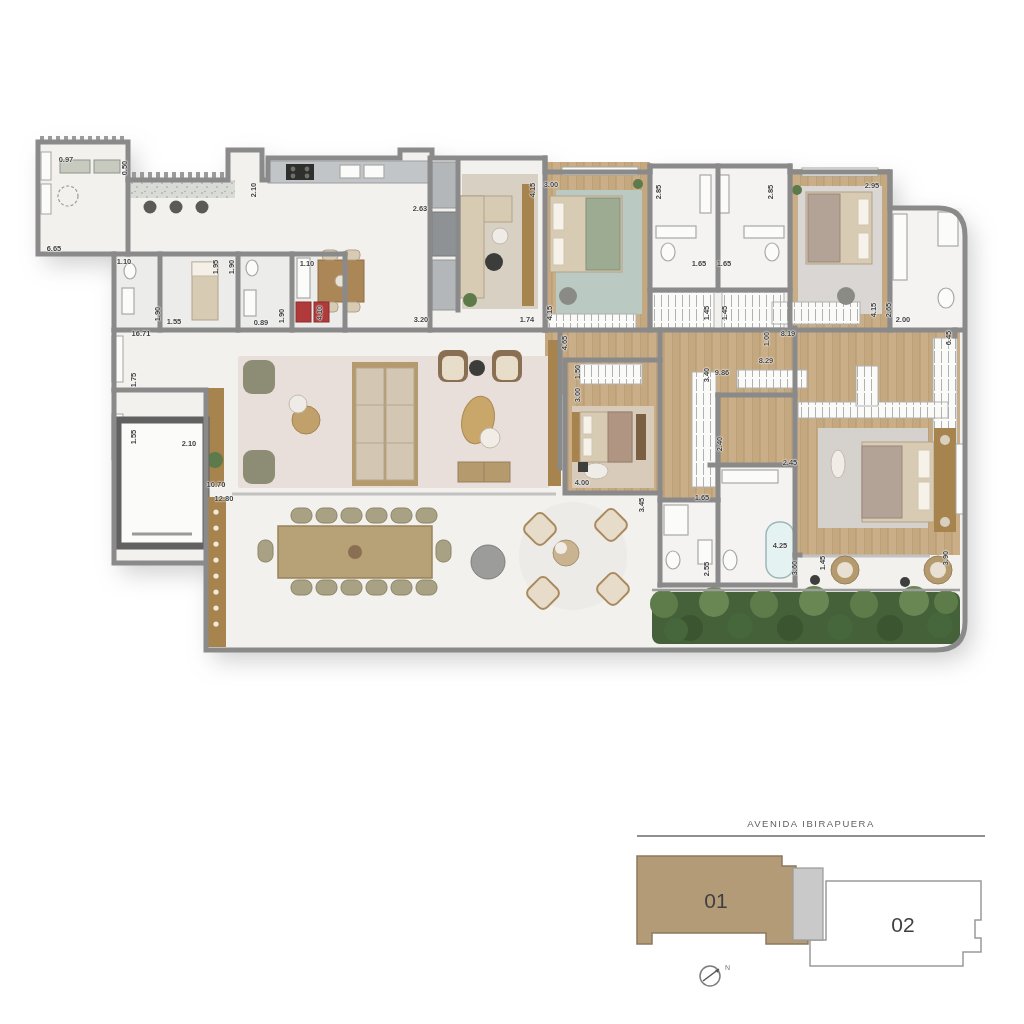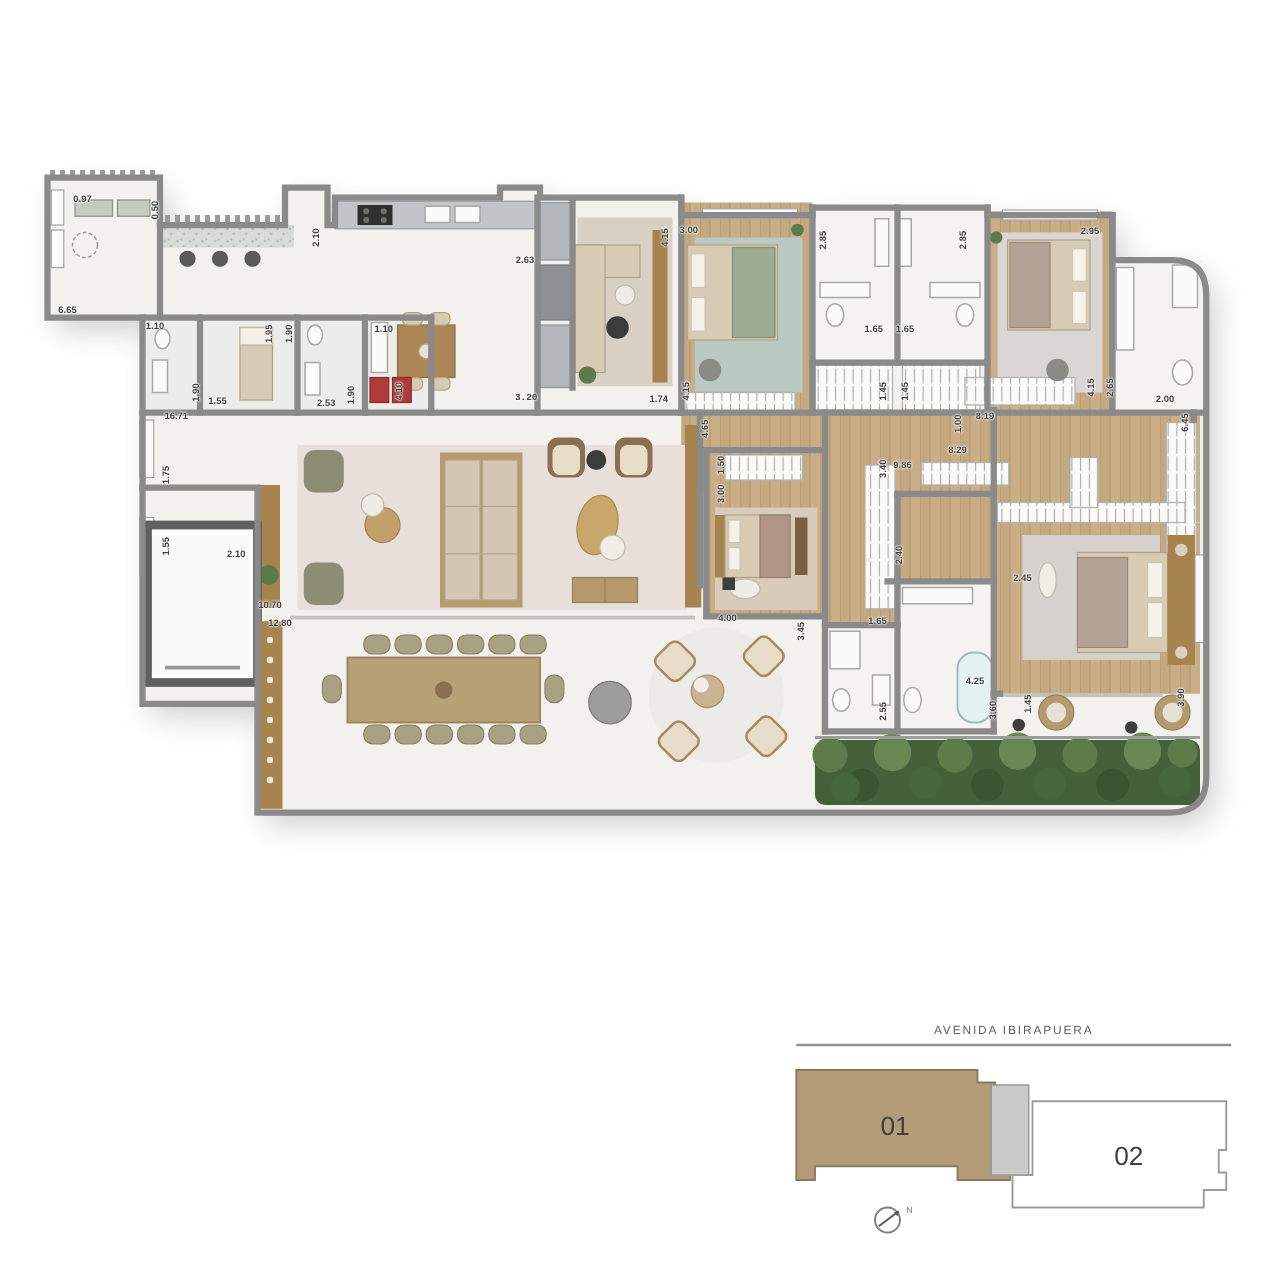--- a/index.html
+++ b/index.html
@@ -372,55 +372,55 @@
       <span class="dim" style="left: 66px; top: 159px; transform: translate(-50%, -50%);">0.97</span>
       <span class="dim" style="left: 124px; top: 168px; transform: translate(-50%, -50%) rotate(-90deg);">0.50</span>
       <span class="dim" style="left: 54px; top: 248px; transform: translate(-50%, -50%);">6.65</span>
       <span class="dim" style="left: 253px; top: 190px; transform: translate(-50%, -50%) rotate(-90deg);">2.10</span>
       <span class="dim" style="left: 420px; top: 208px; transform: translate(-50%, -50%);">2.63</span>
       <span class="dim" style="left: 124px; top: 261px; transform: translate(-50%, -50%);">1.10</span>
       <span class="dim" style="left: 157px; top: 314px; transform: translate(-50%, -50%) rotate(-90deg);">1.90</span>
       <span class="dim" style="left: 215px; top: 267px; transform: translate(-50%, -50%) rotate(-90deg);">1.95</span>
       <span class="dim" style="left: 174px; top: 321px; transform: translate(-50%, -50%);">1.55</span>
       <span class="dim" style="left: 231px; top: 267px; transform: translate(-50%, -50%) rotate(-90deg);">1.90</span>
-      <span class="dim" style="left: 261px; top: 322px; transform: translate(-50%, -50%);">2.53</span>
+      <span class="dim" style="left: 261px; top: 322px; transform: translate(-50%, -50%);">0.89</span>
       <span class="dim" style="left: 281px; top: 316px; transform: translate(-50%, -50%) rotate(-90deg);">1.90</span>
       <span class="dim" style="left: 307px; top: 263px; transform: translate(-50%, -50%);">1.10</span>
       <span class="dim" style="left: 319px; top: 313px; transform: translate(-50%, -50%) rotate(-90deg);">4.10</span>
       <span class="dim" style="left: 141px; top: 333px; transform: translate(-50%, -50%);">16.71</span>
-      <span class="dim" style="left: 421px; top: 319px; transform: translate(-50%, -50%); font-family: Liberation Mono, monospace;">3.20</span>
+      <span class="dim" style="left: 421px; top: 319px; transform: translate(-50%, -50%);">3.20</span>
       <span class="dim" style="left: 527px; top: 319px; transform: translate(-50%, -50%);">1.74</span>
       <span class="dim" style="left: 532px; top: 190px; transform: translate(-50%, -50%) rotate(-90deg);">4.15</span>
       <span class="dim" style="left: 551px; top: 184px; transform: translate(-50%, -50%);">3.00</span>
       <span class="dim" style="left: 549px; top: 313px; transform: translate(-50%, -50%) rotate(-90deg);">4.15</span>
       <span class="dim" style="left: 564px; top: 343px; transform: translate(-50%, -50%) rotate(-90deg);">4.65</span>
       <span class="dim" style="left: 658px; top: 192px; transform: translate(-50%, -50%) rotate(-90deg);">2.85</span>
       <span class="dim" style="left: 699px; top: 263px; transform: translate(-50%, -50%);">1.65</span>
       <span class="dim" style="left: 706px; top: 313px; transform: translate(-50%, -50%) rotate(-90deg);">1.45</span>
       <span class="dim" style="left: 724px; top: 263px; transform: translate(-50%, -50%);">1.65</span>
       <span class="dim" style="left: 724px; top: 313px; transform: translate(-50%, -50%) rotate(-90deg);">1.45</span>
       <span class="dim" style="left: 770px; top: 192px; transform: translate(-50%, -50%) rotate(-90deg);">2.85</span>
       <span class="dim" style="left: 872px; top: 185px; transform: translate(-50%, -50%);">2.95</span>
       <span class="dim" style="left: 873px; top: 310px; transform: translate(-50%, -50%) rotate(-90deg);">4.15</span>
       <span class="dim" style="left: 888px; top: 310px; transform: translate(-50%, -50%) rotate(-90deg);">2.65</span>
-      <span class="dim" style="left: 932px; top: 319px; transform: translate(-50%, -50%);">2.00</span>
+      <span class="dim" style="left: 903px; top: 319px; transform: translate(-50%, -50%);">2.00</span>
       <span class="dim" style="left: 948px; top: 338px; transform: translate(-50%, -50%) rotate(-90deg);">6.45</span>
       <span class="dim" style="left: 766px; top: 339px; transform: translate(-50%, -50%) rotate(-90deg);">1.00</span>
       <span class="dim" style="left: 788px; top: 333px; transform: translate(-50%, -50%);">8.19</span>
       <span class="dim" style="left: 766px; top: 360px; transform: translate(-50%, -50%);">8.29</span>
       <span class="dim" style="left: 722px; top: 372px; transform: translate(-50%, -50%);">9.86</span>
       <span class="dim" style="left: 706px; top: 375px; transform: translate(-50%, -50%) rotate(-90deg);">3.40</span>
       <span class="dim" style="left: 577px; top: 372px; transform: translate(-50%, -50%) rotate(-90deg);">1.50</span>
       <span class="dim" style="left: 577px; top: 395px; transform: translate(-50%, -50%) rotate(-90deg);">3.00</span>
-      <span class="dim" style="left: 582px; top: 482px; transform: translate(-50%, -50%); margin-top: 12px;">4.00</span>
+      <span class="dim" style="left: 582px; top: 482px; transform: translate(-50%, -50%);">4.00</span>
       <span class="dim" style="left: 641px; top: 505px; transform: translate(-50%, -50%) rotate(-90deg);">3.45</span>
       <span class="dim" style="left: 702px; top: 497px; transform: translate(-50%, -50%);">1.65</span>
       <span class="dim" style="left: 706px; top: 569px; transform: translate(-50%, -50%) rotate(-90deg);">2.55</span>
       <span class="dim" style="left: 719px; top: 444px; transform: translate(-50%, -50%) rotate(-90deg);">2.40</span>
-      <span class="dim" style="left: 790px; top: 462px; transform: translate(-50%, -50%); margin-left: 28px;">2.45</span>
+      <span class="dim" style="left: 790px; top: 462px; transform: translate(-50%, -50%);">2.45</span>
       <span class="dim" style="left: 794px; top: 568px; transform: translate(-50%, -50%) rotate(-90deg);">3.60</span>
       <span class="dim" style="left: 780px; top: 545px; transform: translate(-50%, -50%);">4.25</span>
       <span class="dim" style="left: 822px; top: 563px; transform: translate(-50%, -50%) rotate(-90deg);">1.45</span>
       <span class="dim" style="left: 945px; top: 558px; transform: translate(-50%, -50%) rotate(-90deg);">3.90</span>
       <span class="dim" style="left: 133px; top: 380px; transform: translate(-50%, -50%) rotate(-90deg);">1.75</span>
       <span class="dim" style="left: 133px; top: 437px; transform: translate(-50%, -50%) rotate(-90deg);">1.55</span>
       <span class="dim" style="left: 189px; top: 443px; transform: translate(-50%, -50%);">2.10</span>
       <span class="dim" style="left: 216px; top: 484px; transform: translate(-50%, -50%);">10.70</span>
       <span class="dim" style="left: 224px; top: 498px; transform: translate(-50%, -50%);">12.80</span>
     </div>

